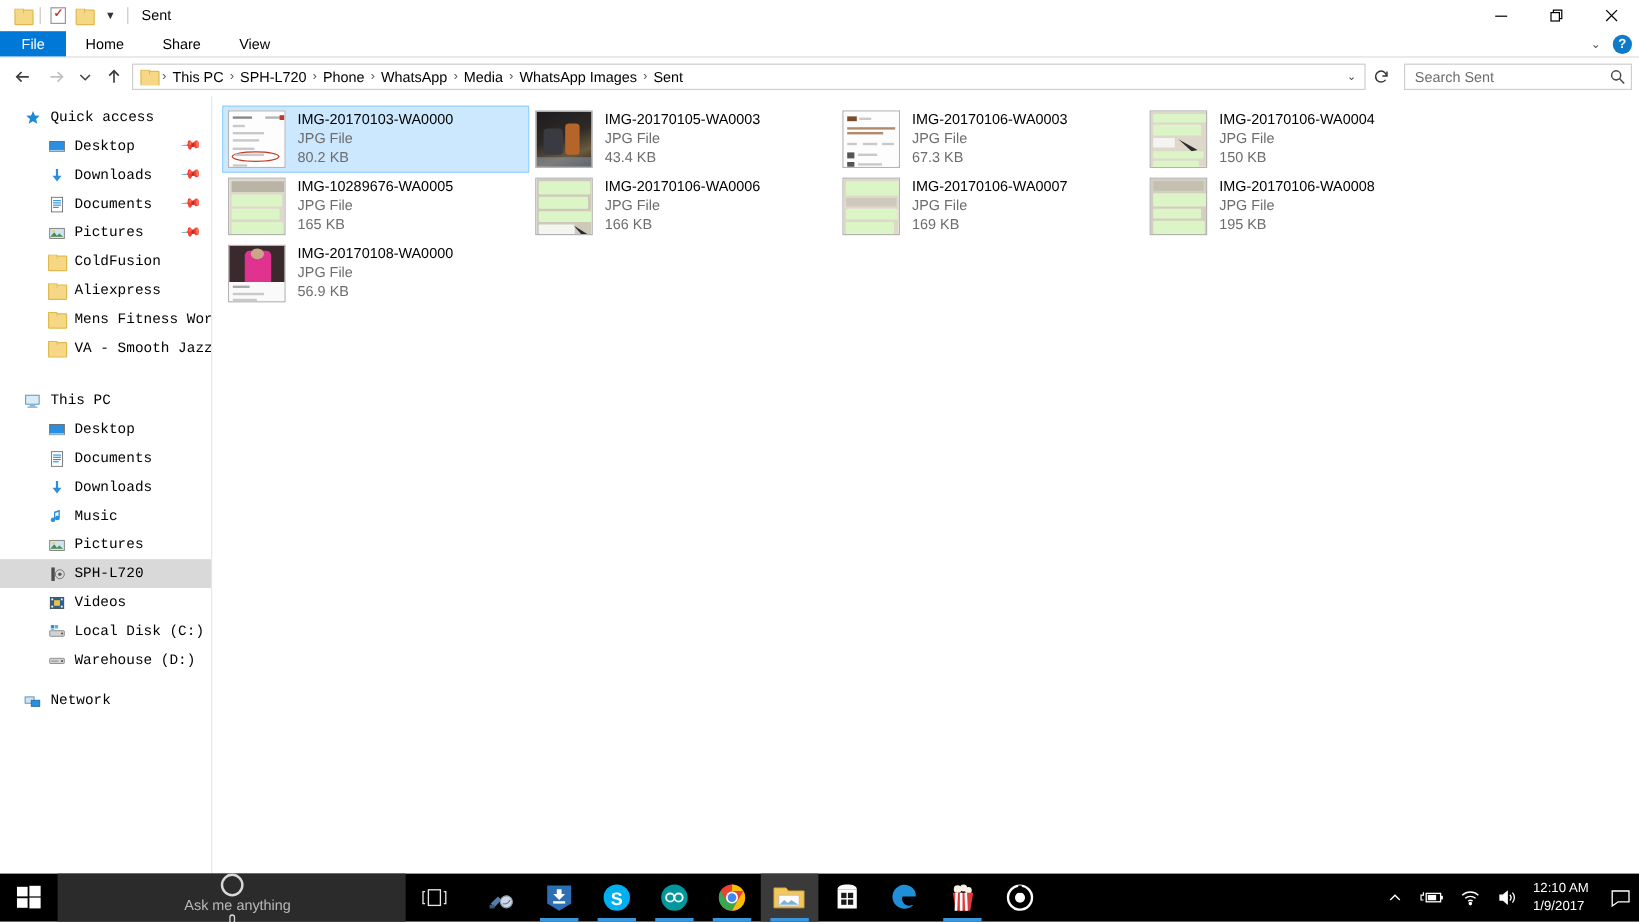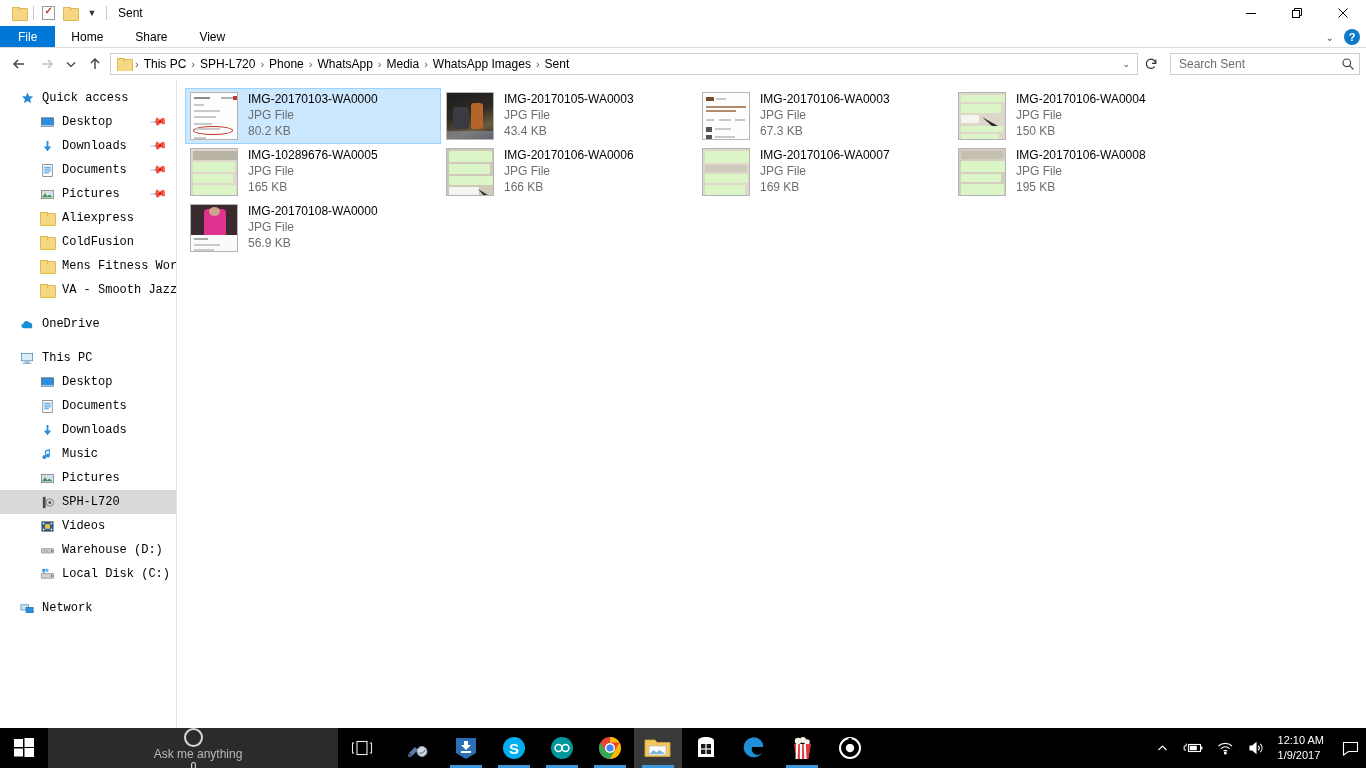--- a/index.html
+++ b/index.html
@@ -289,51 +289,43 @@
               <circle cx="5" cy="6" r="1.2" fill="#f0d060"></circle>
             </svg>
         </span>
         <span class="lbl">Pictures</span>
         <span class="pin">📌</span>
       </div>
       <div class="srow ind1">
         <span class="sico">
             <span class="folder-ico"></span>
           </span>
-        <span class="lbl">Aliexpress</span>
+        <span class="lbl">ColdFusion</span>
       </div>
       <div class="srow ind1">
         <span class="sico">
             <span class="folder-ico"></span>
           </span>
-        <span class="lbl">ColdFusion</span>
+        <span class="lbl">Aliexpress</span>
       </div>
       <div class="srow ind1">
         <span class="sico">
             <span class="folder-ico"></span>
           </span>
         <span class="lbl">Mens Fitness Workout </span>
       </div>
       <div class="srow ind1">
         <span class="sico">
             <span class="folder-ico"></span>
           </span>
         <span class="lbl">VA - Smooth Jazz Chill </span>
       </div>
 
       <div class="sgap"></div>
 
-      <div class="srow ind0">
-        <span class="sico">
-          <svg width="16" height="15" viewBox="0 0 16 16">
-              <path d="M4 12 a2.6 2.6 0 0 1 0.2 -5.1 a3.4 3.4 0 0 1 6.3 -1 a2.9 2.9 0 0 1 2.9 3 a2.5 2.5 0 0 1 -0.4 3.1 z" fill="#1a8fd8"></path>
-            </svg>
-        </span>
-        <span class="lbl">OneDrive</span>
-      </div>
 
       <div class="sgap"></div>
 
       <div class="srow ind0">
         <span class="sico">
           <svg width="16" height="15" viewBox="0 0 16 16">
               <rect x="2" y="2.5" width="12" height="8" fill="#d9ecf8" stroke="#4f8ab5" stroke-width="0.8"></rect>
               <rect x="5.5" y="11" width="5" height="1.6" fill="#8bb7d4"></rect>
               <rect x="3.5" y="12.6" width="9" height="1" fill="#6ba0c4"></rect>
             </svg>
@@ -407,38 +399,38 @@
               <rect x="11.4" y="4" width="1.6" height="1.6" fill="#fff"></rect>
               <rect x="11.4" y="10.4" width="1.6" height="1.6" fill="#fff"></rect>
               <rect x="5.4" y="5.5" width="5.2" height="5" fill="#f0c040"></rect>
             </svg>
         </span>
         <span class="lbl">Videos</span>
       </div>
       <div class="srow ind1">
         <span class="sico">
           <svg width="15" height="15" viewBox="0 0 16 16">
-              <rect x="1.5" y="6" width="13" height="4.6" rx="0.6" fill="#d2d2d2" stroke="#7b7b7b" stroke-width="0.7"></rect>
-              <rect x="3" y="8" width="6" height="0.9" fill="#8b8b8b"></rect>
-              <circle cx="12.5" cy="8.3" r="0.9" fill="#4a4a4a"></circle>
-            </svg>
-        </span>
-        <span class="lbl">Warehouse (D:)</span>
-      </div>
-      <div class="srow ind1">
-        <span class="sico">
-          <svg width="15" height="15" viewBox="0 0 16 16">
               <rect x="1.5" y="7" width="13" height="5" rx="0.6" fill="#d2d2d2" stroke="#7b7b7b" stroke-width="0.7"></rect>
               <rect x="2.5" y="2" width="3" height="3" fill="#2a8fe0"></rect>
               <rect x="6" y="2" width="3" height="3" fill="#5bb0e8"></rect>
               <rect x="2.5" y="5.4" width="3" height="1.4" fill="#7fc3ee"></rect>
               <circle cx="12.5" cy="9.5" r="0.9" fill="#4a4a4a"></circle>
             </svg>
         </span>
         <span class="lbl">Local Disk (C:)</span>
+      </div>
+      <div class="srow ind1">
+        <span class="sico">
+          <svg width="15" height="15" viewBox="0 0 16 16">
+              <rect x="1.5" y="6" width="13" height="4.6" rx="0.6" fill="#d2d2d2" stroke="#7b7b7b" stroke-width="0.7"></rect>
+              <rect x="3" y="8" width="6" height="0.9" fill="#8b8b8b"></rect>
+              <circle cx="12.5" cy="8.3" r="0.9" fill="#4a4a4a"></circle>
+            </svg>
+        </span>
+        <span class="lbl">Warehouse (D:)</span>
       </div>
 
       <div class="sgap"></div>
 
       <div class="srow ind0">
         <span class="sico">
           <svg width="16" height="15" viewBox="0 0 16 16">
               <rect x="1.5" y="4" width="8" height="5.6" fill="#cfe4f2" stroke="#4f8ab5" stroke-width="0.8"></rect>
               <rect x="7" y="7" width="7.5" height="5.4" fill="#2a8fe0" stroke="#1c6ba8" stroke-width="0.8"></rect>
             </svg>

